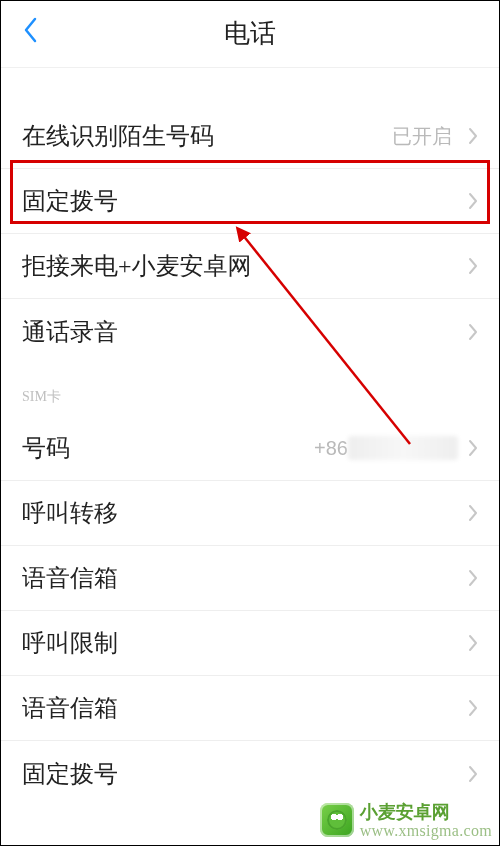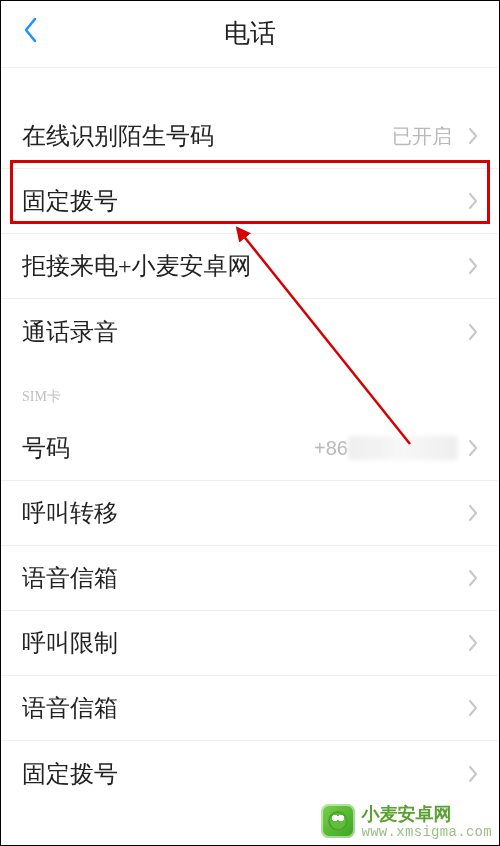--- a/index.html
+++ b/index.html
@@ -119,22 +119,22 @@
     background: radial-gradient(circle at 35% 35%, #fff 0 3px, transparent 3px),
                 radial-gradient(circle at 65% 35%, #fff 0 3px, transparent 3px),
                 #5fbe3a;
     box-shadow: 0 0 0 2px #4aa52c inset;
   }
   .watermark .txt1 {
     font-family: -apple-system,"Helvetica Neue",Arial,sans-serif;
     font-size: 18px; color:#5aa032; font-weight:600;
   }
   .watermark .txt2 {
-    font-family: Liberation Mono, monospace;
-    font-size: 14px; color:#9bbf85; letter-spacing:.3px;
+    font-family: Liberation Serif, serif;
+    font-size: 16px; color:#9bbf85; letter-spacing:.3px;
     display:block; margin-top:-2px;
   }
   svg { display:block; }
 </style>
 </head>
 <body>
 
 <div class="nav">
   <div class="back">
     <svg width="16" height="28" viewBox="0 0 16 28">

